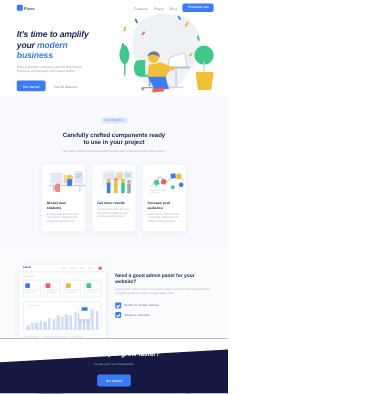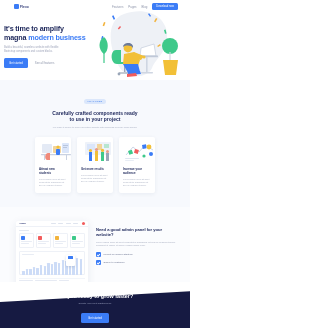--- a/index.html
+++ b/index.html
@@ -59,21 +59,21 @@
   .nav-cta {
     background: #3b7cf6;
     color: #fff;
     font-size: 2.7px;
     padding: 2px 4px;
     border-radius: 1.5px;
     white-space: nowrap;
   }
 
   .hero-body { display: flex; padding: 6px 0 0 0; position: relative; }
-  .hero-copy { width: 86px; padding-left: 4px; padding-top: 6px; }
+  .hero-copy { width: 86px; padding-left: 14px; padding-top: 6px; font-style: italic; }
   .hero-title {
     font-size: 7.2px;
     line-height: 8.6px;
     font-weight: bold;
     color: #1b2559;
     letter-spacing: -.15px;
   }
   .hero-title .accent { color: #3b7cf6; }
   .hero-sub {
     margin-top: 4px;
@@ -357,21 +357,21 @@
         <span class="nav-link">Pages</span>
         <span class="nav-link">Blog</span>
         <span class="nav-cta">Download now</span>
       </div>
     </div>
 
     <div class="hero-body">
       <div class="hero-copy">
         <div class="hero-title">
           <div>It's time to amplify</div>
-          <div><span>magna </span><span class="accent">modern business</span></div>
+          <div><span>your </span><span class="accent">modern business</span></div>
         </div>
         <div class="hero-sub">Build a beautiful, seamless website with flexible Bootstrap components and custom blocks.</div>
         <div class="hero-btns">
           <span class="btn-primary">Get started</span>
           <span class="btn-ghost">See all features</span>
         </div>
       </div>
     </div>
 
     <svg class="hero-art" viewBox="0 0 96 70">

